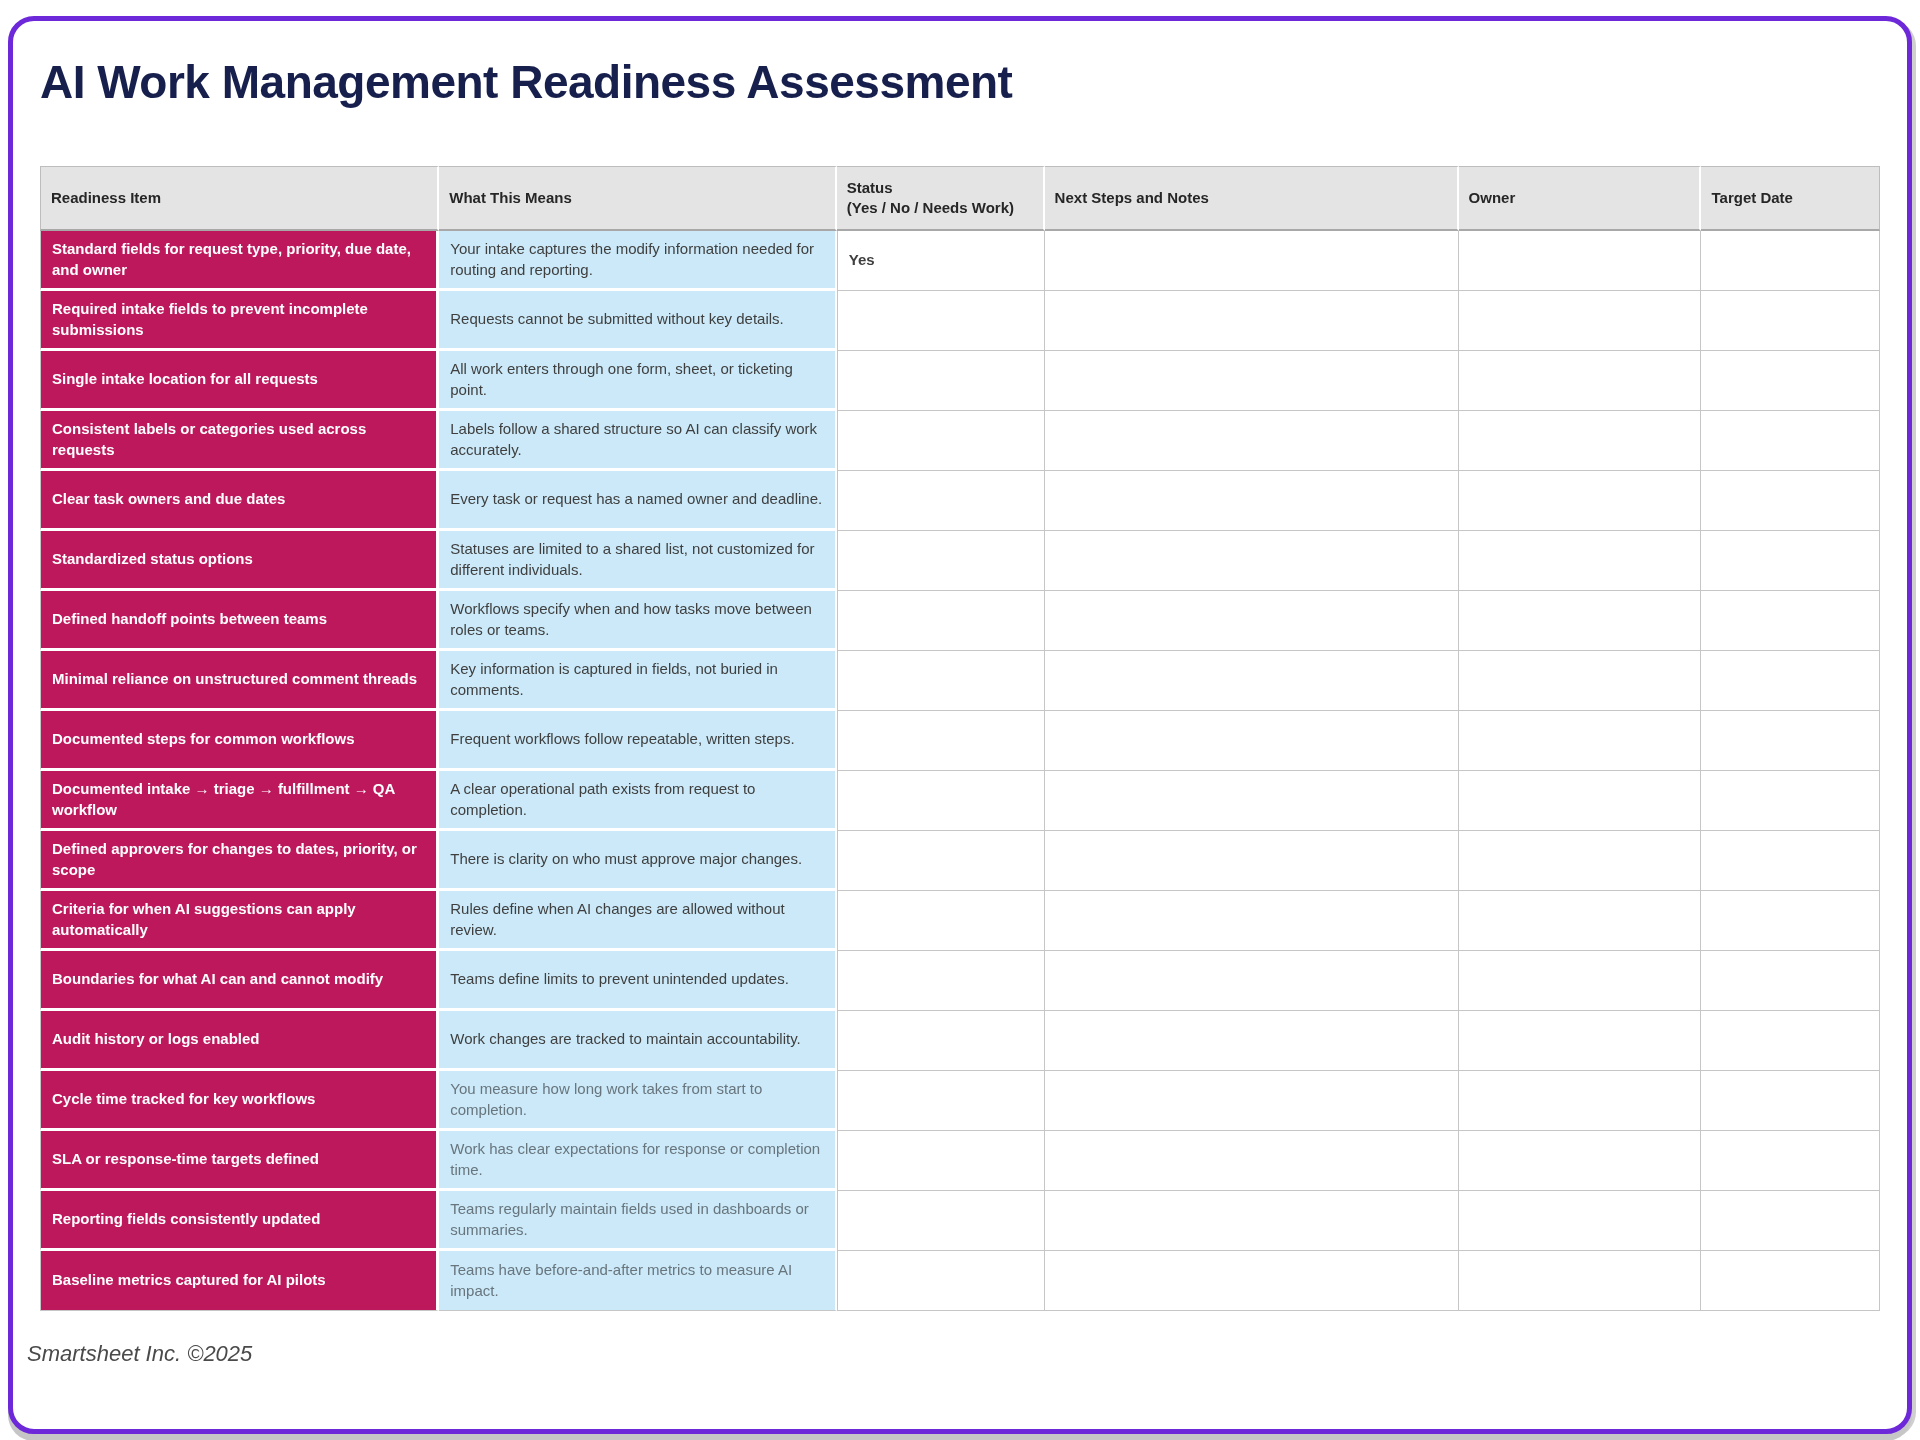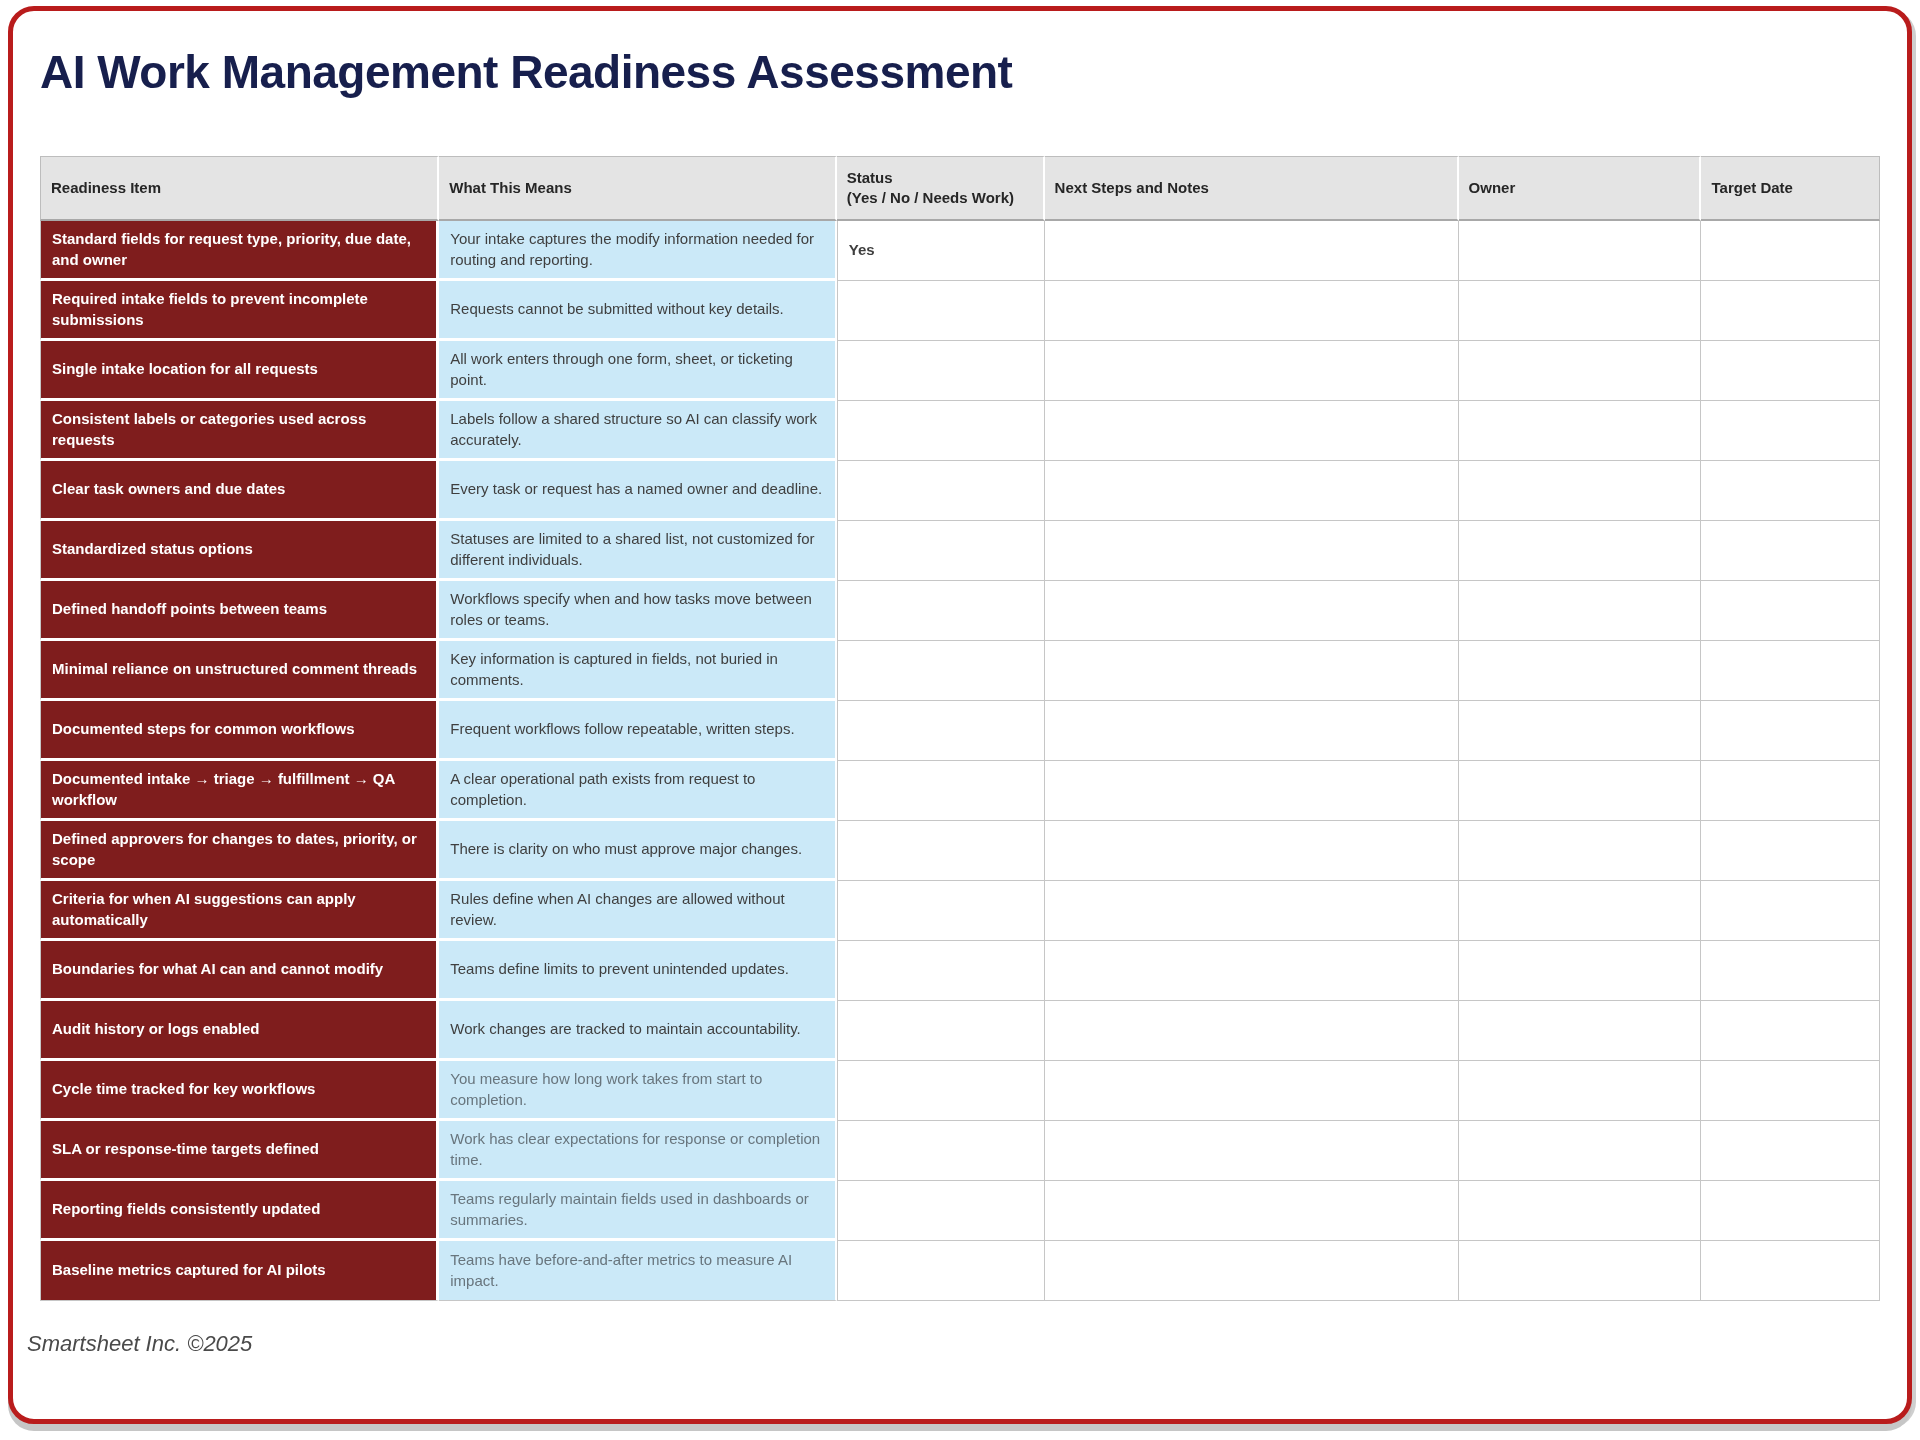--- a/index.html
+++ b/index.html
@@ -4,24 +4,24 @@
 <style>
   * { box-sizing: border-box; }
   html, body { margin: 0; padding: 0; background: #ffffff; }
   body {
     font-family: "Liberation Sans", sans-serif;
     width: 1920px; height: 1440px;
     position: relative;
   }
   .page-frame {
     position: absolute;
-    left: 8px; top: 6px;
+    left: 8px; top: 16px;
     width: 1904px; height: 1418px;
     background: #ffffff;
-    border: 5px solid #b91c1c;
+    border: 5px solid #6d28d9;
     border-radius: 26px;
     box-shadow: 0 7px 0 #c6c6c6, 4px 4px 0 #cfcfcf;
     overflow: hidden;
   }
   .page-inner { padding: 28px 14px 0 14px; }
 
   h1.page-title {
     margin: 6px 0 0 13px;
     font-size: 46px;
     font-weight: bold;
@@ -63,21 +63,21 @@
   thead th:last-child  { border-right: 1px solid #bdbdbd; }
 
   tbody td {
     font-size: 15px;
     line-height: 1.38;
     vertical-align: middle;
     padding: 6px 11px;
     height: 60px;
   }
   td.item {
-    background: #7f1d1d;
+    background: #be185d;
     color: #ffffff;
     font-weight: bold;
     border-left: 1px solid #c6c6c6;
     border-right: 3px solid #ffffff;
     border-bottom: 3px solid #ffffff;
   }
   td.meaning {
     background: #cbe9f8;
     color: #3f3f3f;
     border-right: 2px solid #ffffff;

